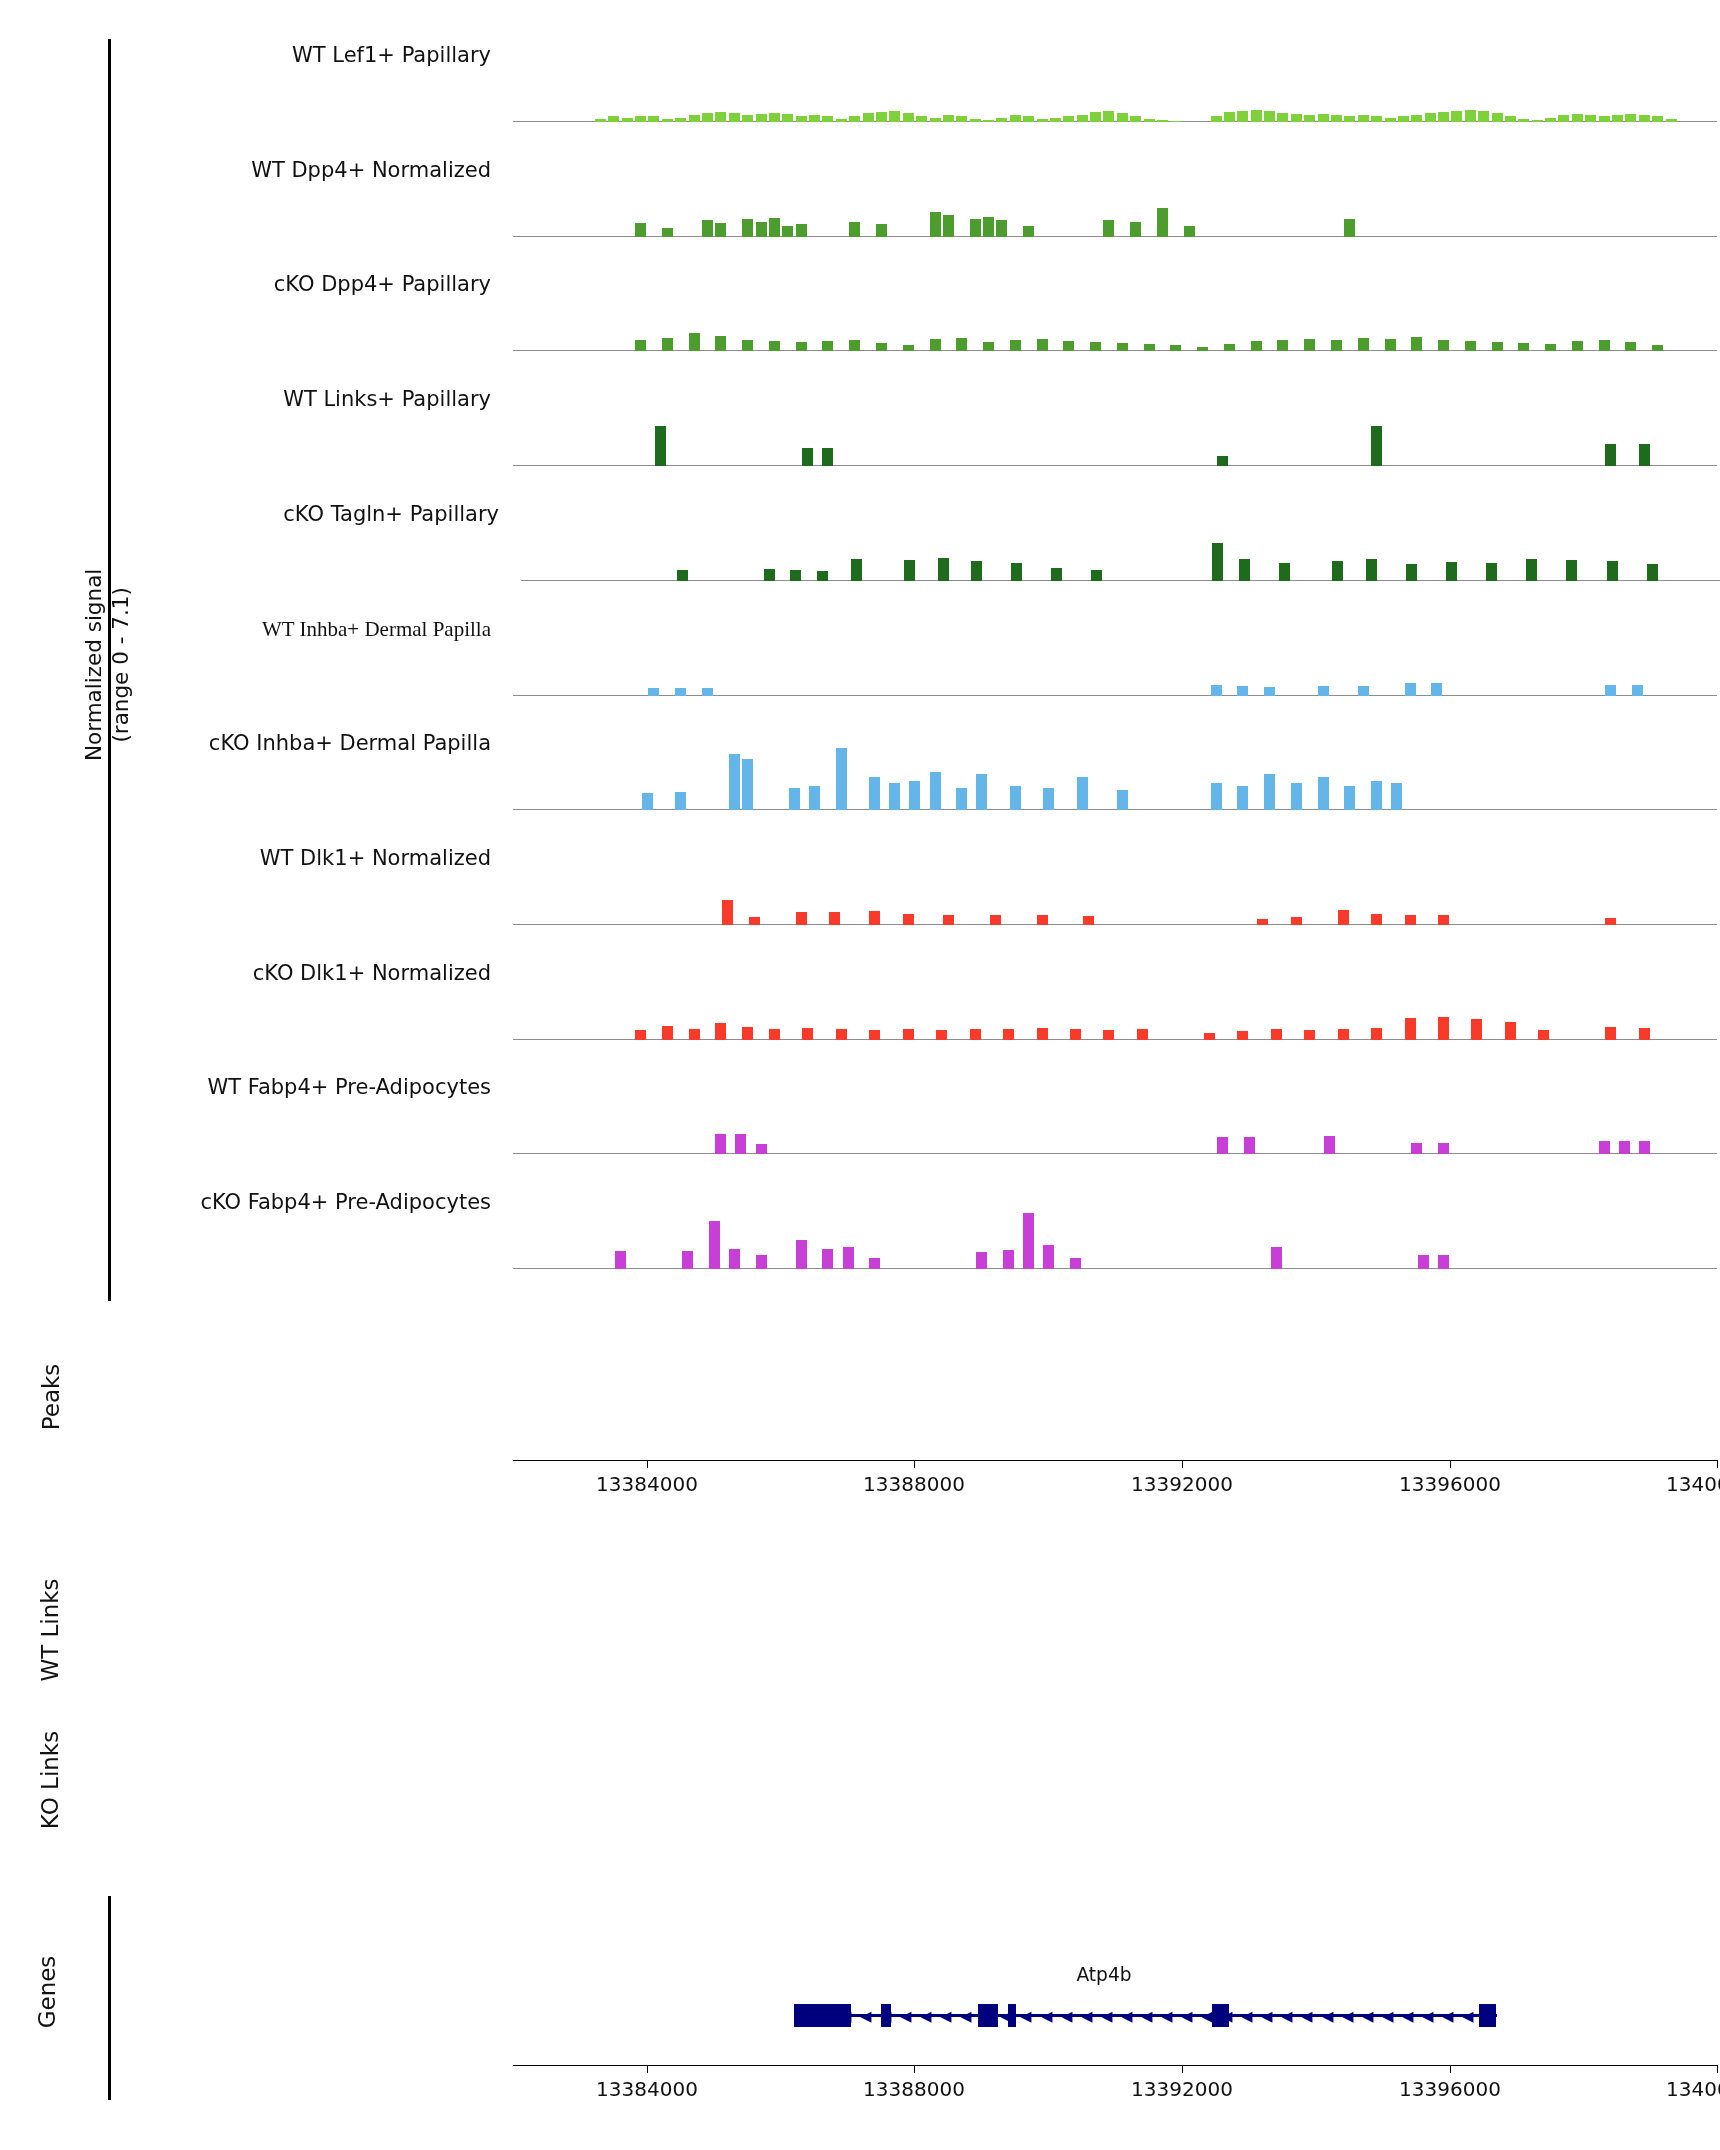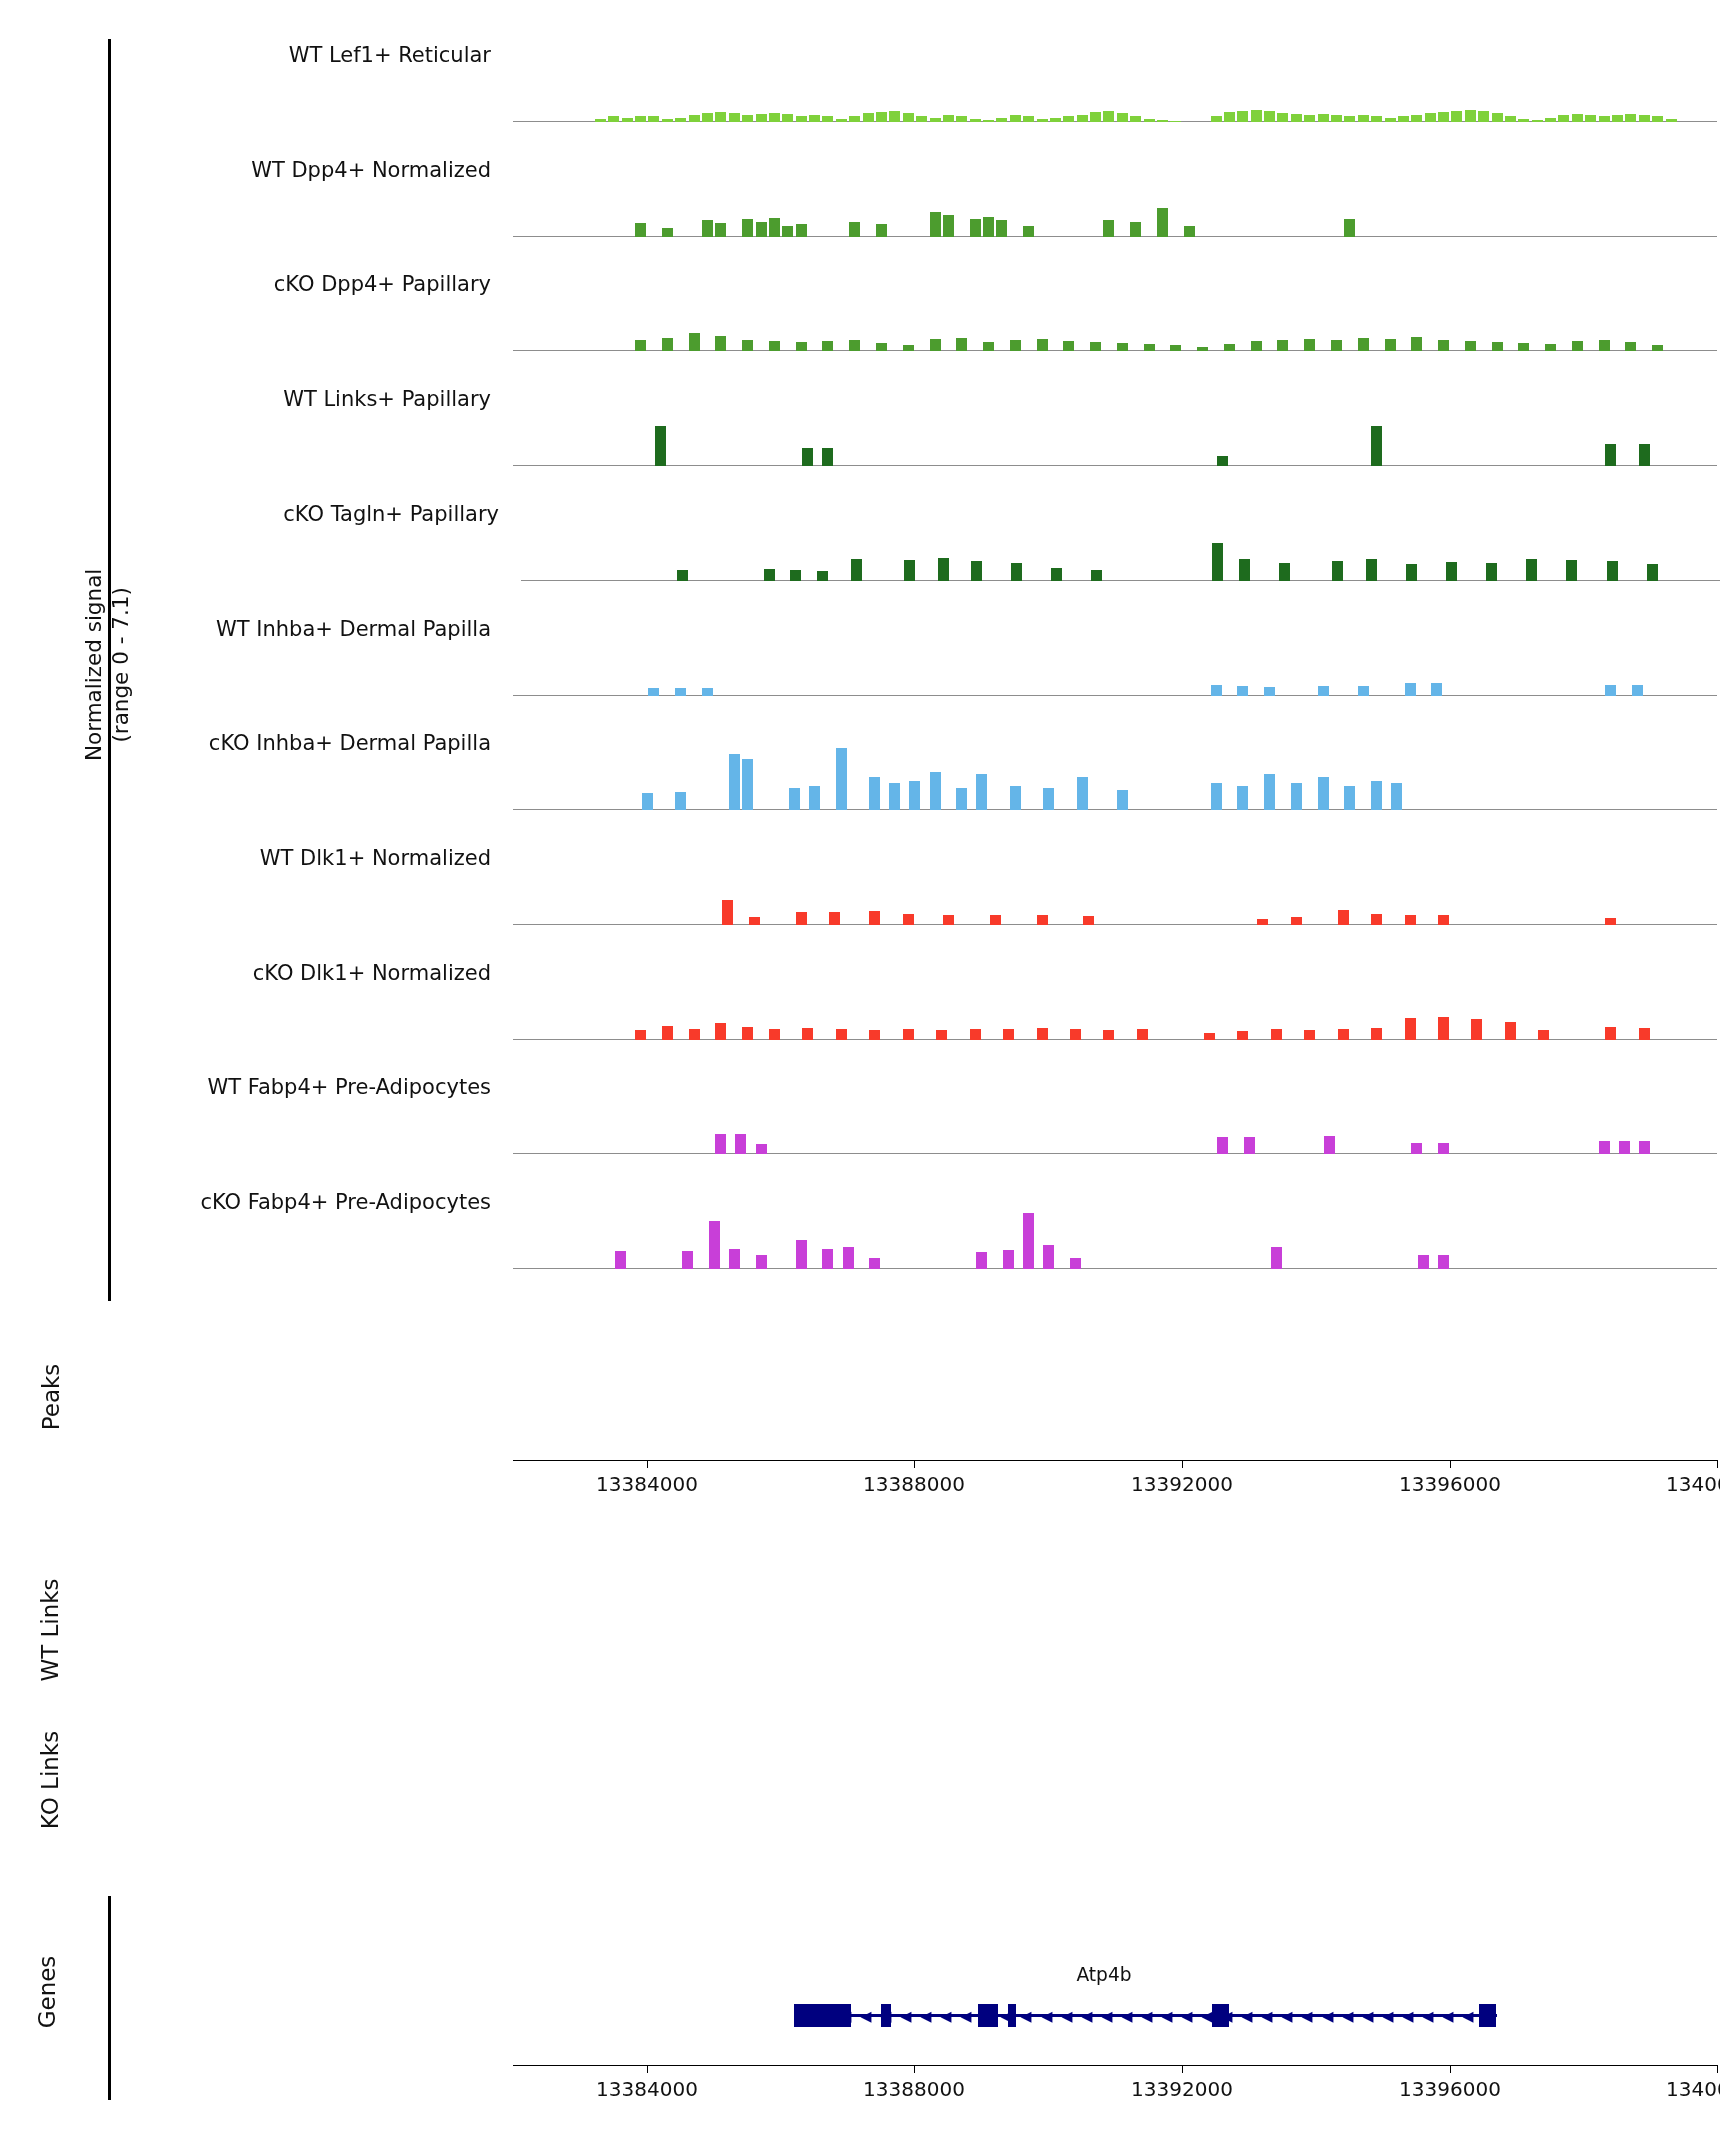--- a/index.html
+++ b/index.html
@@ -62,21 +62,21 @@
 
 <div class="root">
 
   <div class="axis-spine" style="left:108px;top:39px;width:2.9px;height:1262px;"></div>
 
   <div class="ylabel" style="left:-93px;top:638px;width:401px;transform:rotate(-90deg);">Normalized signal
 (range 0 - 7.1)</div>
 
   <div id="tracks">
       <div class="track" style="left: 0px; top: 43px; width: 1717px; height: 79px;">
-        <div class="track-label" style="top: 0px; right: 1226px;">WT Lef1+ Reticular</div>
+        <div class="track-label" style="top: 0px; right: 1226px;">WT Lef1+ Papillary</div>
         <div class="track-plot" style="left: 513px; top: 0px; width: 1204px; height: 79px;">
           <div class="baseline"></div>
           <div class="sig" style="left: 82px; width: 10.8px; height: 3.3px; background: rgb(127, 209, 59);"></div>
           <div class="sig" style="left: 95px; width: 10.8px; height: 5.6px; background: rgb(127, 209, 59);"></div>
           <div class="sig" style="left: 109px; width: 10.8px; height: 4.4px; background: rgb(127, 209, 59);"></div>
           <div class="sig" style="left: 122px; width: 10.8px; height: 5.6px; background: rgb(127, 209, 59);"></div>
           <div class="sig" style="left: 135px; width: 10.8px; height: 5.6px; background: rgb(127, 209, 59);"></div>
           <div class="sig" style="left: 149px; width: 10.8px; height: 3.3px; background: rgb(127, 209, 59);"></div>
           <div class="sig" style="left: 162px; width: 10.8px; height: 4.4px; background: rgb(127, 209, 59);"></div>
           <div class="sig" style="left: 176px; width: 10.8px; height: 6.7px; background: rgb(127, 209, 59);"></div>
@@ -262,21 +262,21 @@
           <div class="sig" style="left: 885px; width: 10.8px; height: 16.7px; background: rgb(30, 107, 30);"></div>
           <div class="sig" style="left: 925px; width: 10.8px; height: 19px; background: rgb(30, 107, 30);"></div>
           <div class="sig" style="left: 965px; width: 10.8px; height: 18px; background: rgb(30, 107, 30);"></div>
           <div class="sig" style="left: 1005px; width: 10.8px; height: 22px; background: rgb(30, 107, 30);"></div>
           <div class="sig" style="left: 1045px; width: 10.8px; height: 21px; background: rgb(30, 107, 30);"></div>
           <div class="sig" style="left: 1086px; width: 10.8px; height: 20px; background: rgb(30, 107, 30);"></div>
           <div class="sig" style="left: 1126px; width: 10.8px; height: 16.7px; background: rgb(30, 107, 30);"></div>
         </div>
       </div>
       <div class="track" style="left: 0px; top: 617px; width: 1717px; height: 79px;">
-        <div class="track-label" style="top: 0px; right: 1226px;">WT Inhba+ Dermal Papilla</div>
+        <div class="track-label" style="top: 0px; right: 1226px; font-family: Liberation Serif, serif;">WT Inhba+ Dermal Papilla</div>
         <div class="track-plot" style="left: 513px; top: 0px; width: 1204px; height: 79px;">
           <div class="baseline"></div>
           <div class="sig" style="left: 135px; width: 10.8px; height: 7.8px; background: rgb(100, 181, 232);"></div>
           <div class="sig" style="left: 162px; width: 10.8px; height: 7.8px; background: rgb(100, 181, 232);"></div>
           <div class="sig" style="left: 189px; width: 10.8px; height: 7.8px; background: rgb(100, 181, 232);"></div>
           <div class="sig" style="left: 698px; width: 10.8px; height: 11px; background: rgb(100, 181, 232);"></div>
           <div class="sig" style="left: 724px; width: 10.8px; height: 10px; background: rgb(100, 181, 232);"></div>
           <div class="sig" style="left: 751px; width: 10.8px; height: 9px; background: rgb(100, 181, 232);"></div>
           <div class="sig" style="left: 805px; width: 10.8px; height: 10px; background: rgb(100, 181, 232);"></div>
           <div class="sig" style="left: 845px; width: 10.8px; height: 10px; background: rgb(100, 181, 232);"></div>

